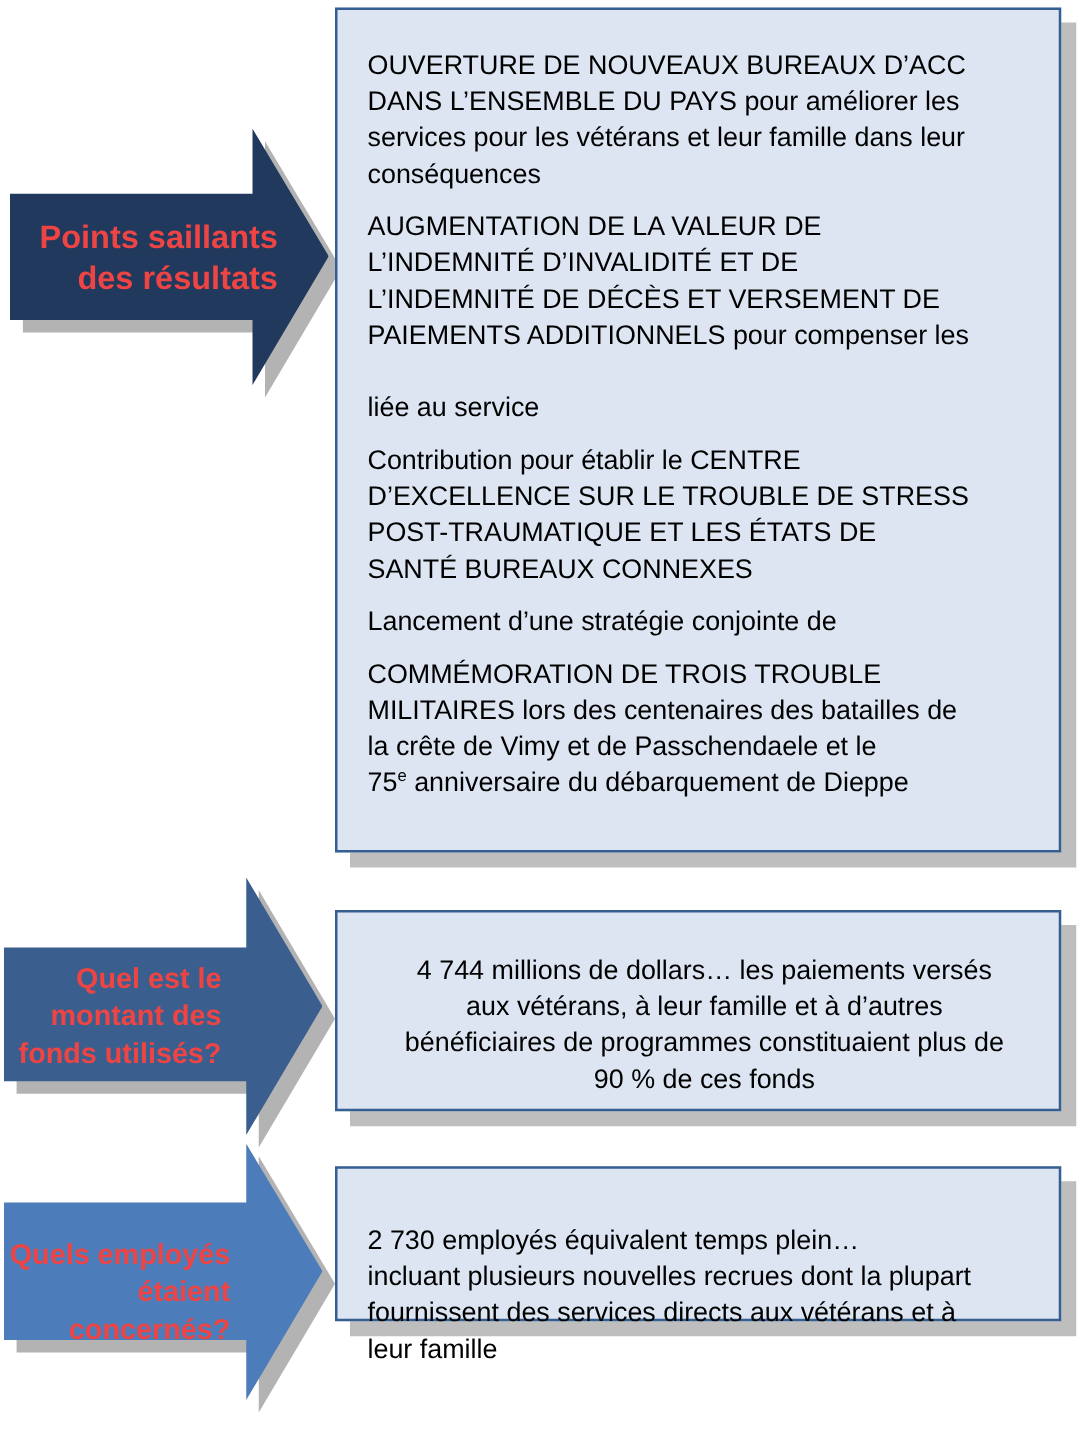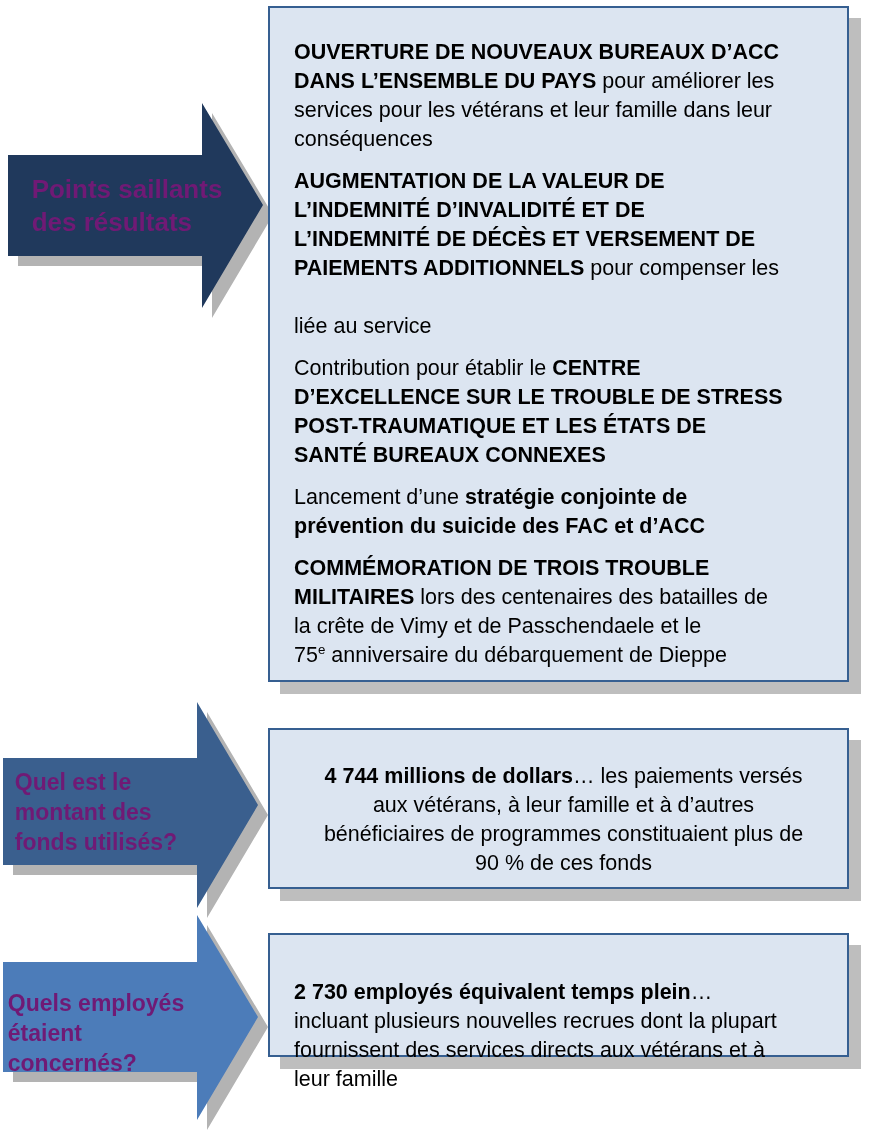--- a/index.html
+++ b/index.html
@@ -18,55 +18,55 @@
   .a2 { left:3px; top:702px; width:255px; height:206px; }
   .a2 .shadow, .a2 .shape {
     clip-path: polygon(0 56px,194px 56px,194px 0,255px 103px,194px 206px,194px 163px,0 163px);
   }
   .a3 { left:3px; top:915px; width:255px; height:205px; }
   .a3 .shadow, .a3 .shape {
     clip-path: polygon(0 47px,194px 47px,194px 0,255px 102px,194px 205px,194px 157px,0 157px);
   }
 
   .arrow .label {
-    position:absolute; color:#701a75; font-weight:bold; text-align:left;
+    position:absolute; color:#ef4444; font-weight:bold; text-align:right;
     display:flex; align-items:center; justify-content:center;
   }
   .a1 .label { left:14px; top:52px; width:210px; height:101px; font-size:26px; line-height:33px; }
   .a2 .label { left:0;    top:56px; width:186px; height:107px; font-size:23px; line-height:30px; }
   .a3 .label { left:0;    top:47px; width:186px; height:142px; font-size:23px; line-height:30px; }
 
   .box {
     position:absolute; left:268px; width:581px; box-sizing:border-box;
     color:#000000; font-size:21.5px; line-height:29px;
   }
   .box1 { top:6px;   height:676px; padding:30px 14px 0 24px; }
   .box2 { top:728px; height:161px; padding:32px 14px 0 24px; }
   .box3 { top:933px; height:124px; padding:43px 14px 0 24px; }
   .box p { margin:0 0 13px 0; }
-  .box .b { font-weight:bold; }
+  .box .b { font-weight:normal; }
   .box sup { font-size:0.62em; line-height:0; }
 </style>
 </head>
 <body>
 
 <div>
   <div class="arrow a1">
     <div class="shadow" style="background: rgb(179, 179, 179);"></div>
     <div class="shape" style="background: rgb(32, 57, 92);"></div>
     <div class="label">
         <div>Points saillants<br>des résultats</div>
       </div>
   </div>
   <div class="box box1" style="background: rgb(220, 229, 241); border: 2px solid rgb(54, 95, 145); box-shadow: rgb(190, 190, 190) 12px 12px 0px;">
     <div>
         <p><span class="b">OUVERTURE DE NOUVEAUX BUREAUX D’ACC</span><br><span class="b">DANS L’ENSEMBLE DU PAYS</span><span> pour améliorer les</span><br><span>services pour les vétérans et leur famille dans leur</span><br><span>conséquences</span></p>
         <p><span class="b">AUGMENTATION DE LA VALEUR DE</span><br><span class="b">L’INDEMNITÉ D’INVALIDITÉ ET DE</span><br><span class="b">L’INDEMNITÉ DE DÉCÈS ET VERSEMENT DE</span><br><span class="b">PAIEMENTS ADDITIONNELS</span><span> pour compenser les</span><br><br><span>liée au service</span></p>
         <p><span>Contribution pour établir le </span><span class="b">CENTRE</span><br><span class="b">D’EXCELLENCE SUR LE TROUBLE DE STRESS</span><br><span class="b">POST-TRAUMATIQUE ET LES ÉTATS DE</span><br><span class="b">SANTÉ BUREAUX CONNEXES</span></p>
-        <p><span>Lancement d’une </span><span class="b">stratégie conjointe de</span><br><span class="b">prévention du suicide des FAC et d’ACC</span></p>
+        <p><span>Lancement d’une </span><span class="b">stratégie conjointe de</span><br></p>
         <p><span class="b">COMMÉMORATION DE TROIS TROUBLE</span><br><span class="b">MILITAIRES</span><span> lors des centenaires des batailles de</span><br><span>la crête de Vimy et de Passchendaele et le</span><br><span>75</span><sup>e</sup><span> anniversaire du débarquement de Dieppe</span></p>
       </div>
   </div>
 </div>
 
 <div>
   <div class="arrow a2">
     <div class="shadow" style="background: rgb(179, 179, 179);"></div>
     <div class="shape" style="background: rgb(58, 95, 142);"></div>
     <div class="label">

